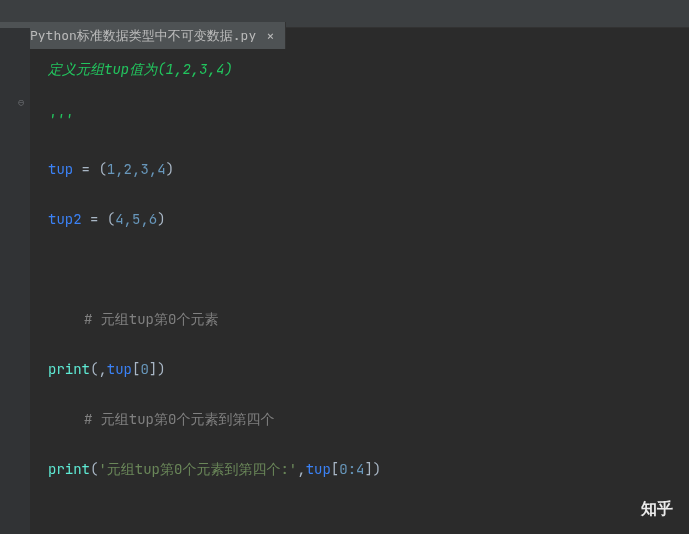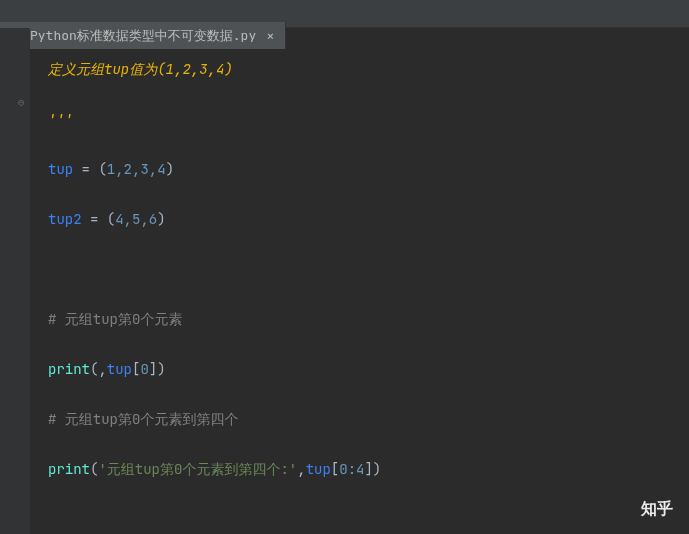--- a/index.html
+++ b/index.html
@@ -61,22 +61,22 @@
       line-height: 25px;
       color: #a9b7c6;
       white-space: pre;
       font-style: italic;
     }
     .code-line {
       height: 25px;
       display: flex;
       align-items: center;
     }
-    .comment-doc { color: #eab308; font-style: italic; }
-    .comment { color: #808080; font-style: normal; }
+    .comment-doc { color: #22c55e; font-style: italic; }
+    .comment { color: #808080; font-style: normal; margin-left: 36px; }
     .var { color: #3b82f6; font-style: normal; }
     .op { color: #a9b7c6; font-style: normal; }
     .paren { color: #a9b7c6; font-style: normal; }
     .bracket { color: #a9b7c6; font-style: normal; }
     .num { color: #6897bb; font-style: normal; }
     .str { color: #6a8759; font-style: normal; }
     .func { color: #5eead4; font-style: normal; }
     .normal { font-style: normal; }
     .watermark {
       position: absolute;

